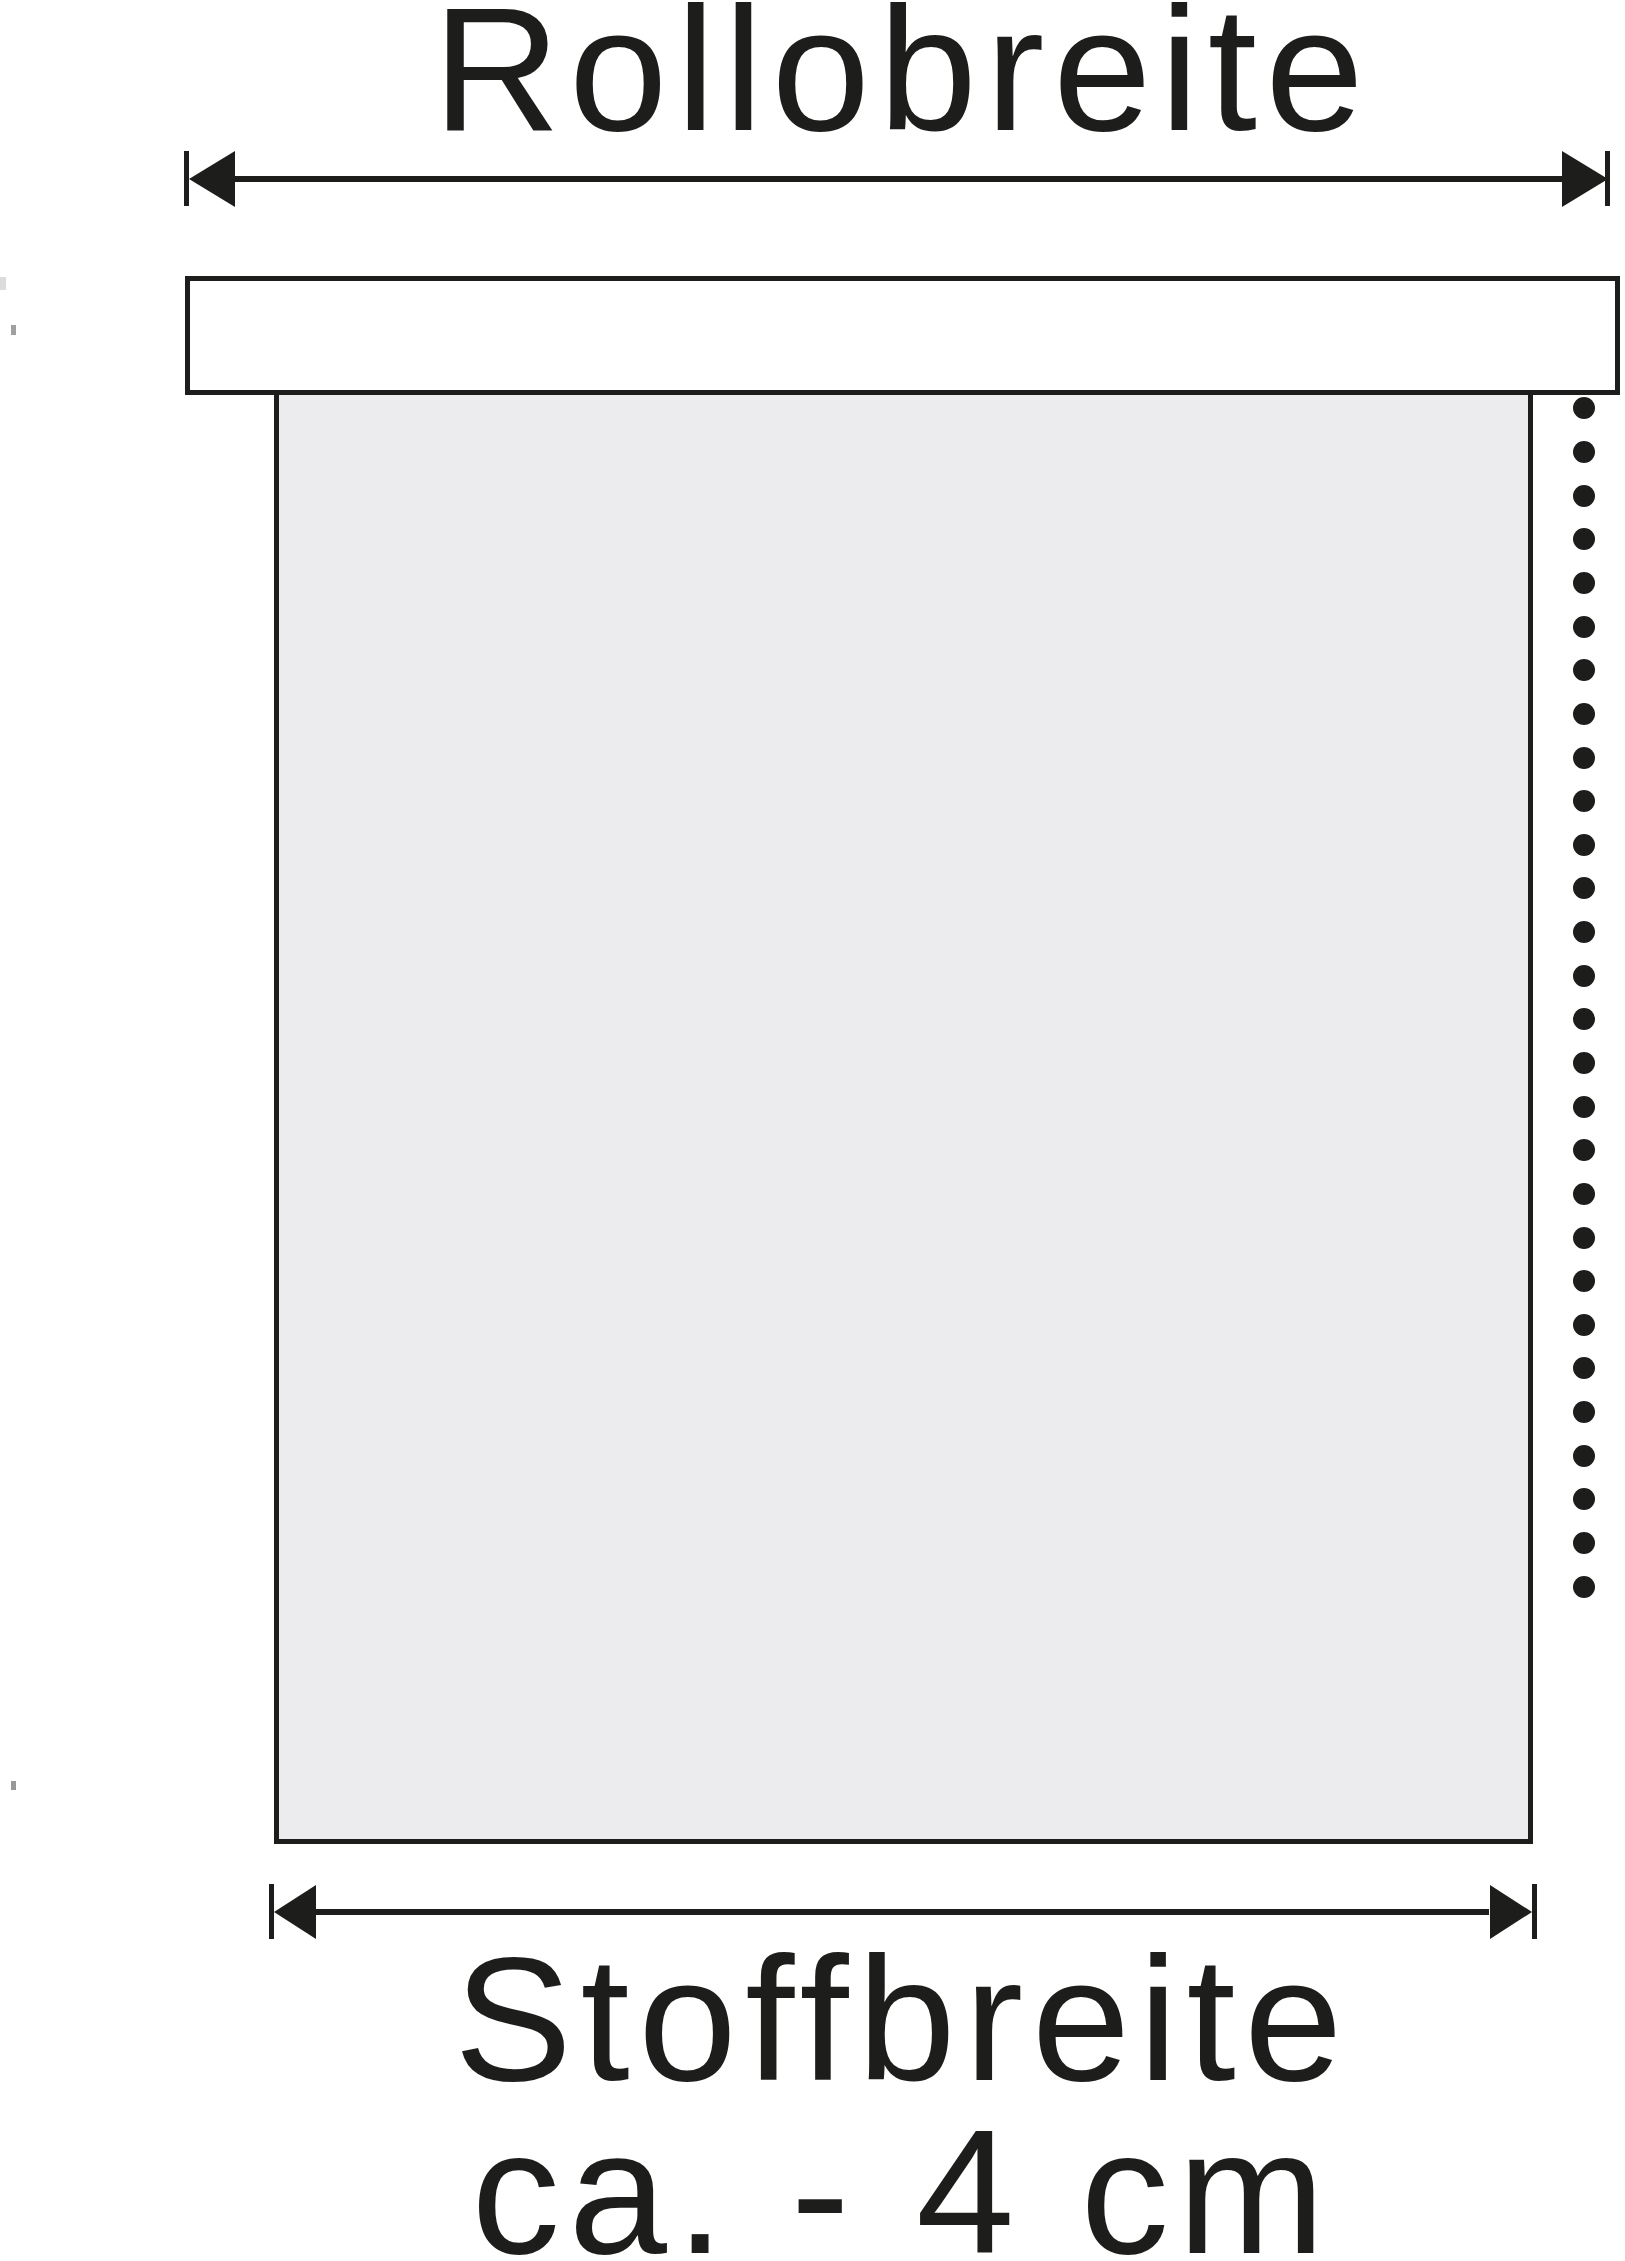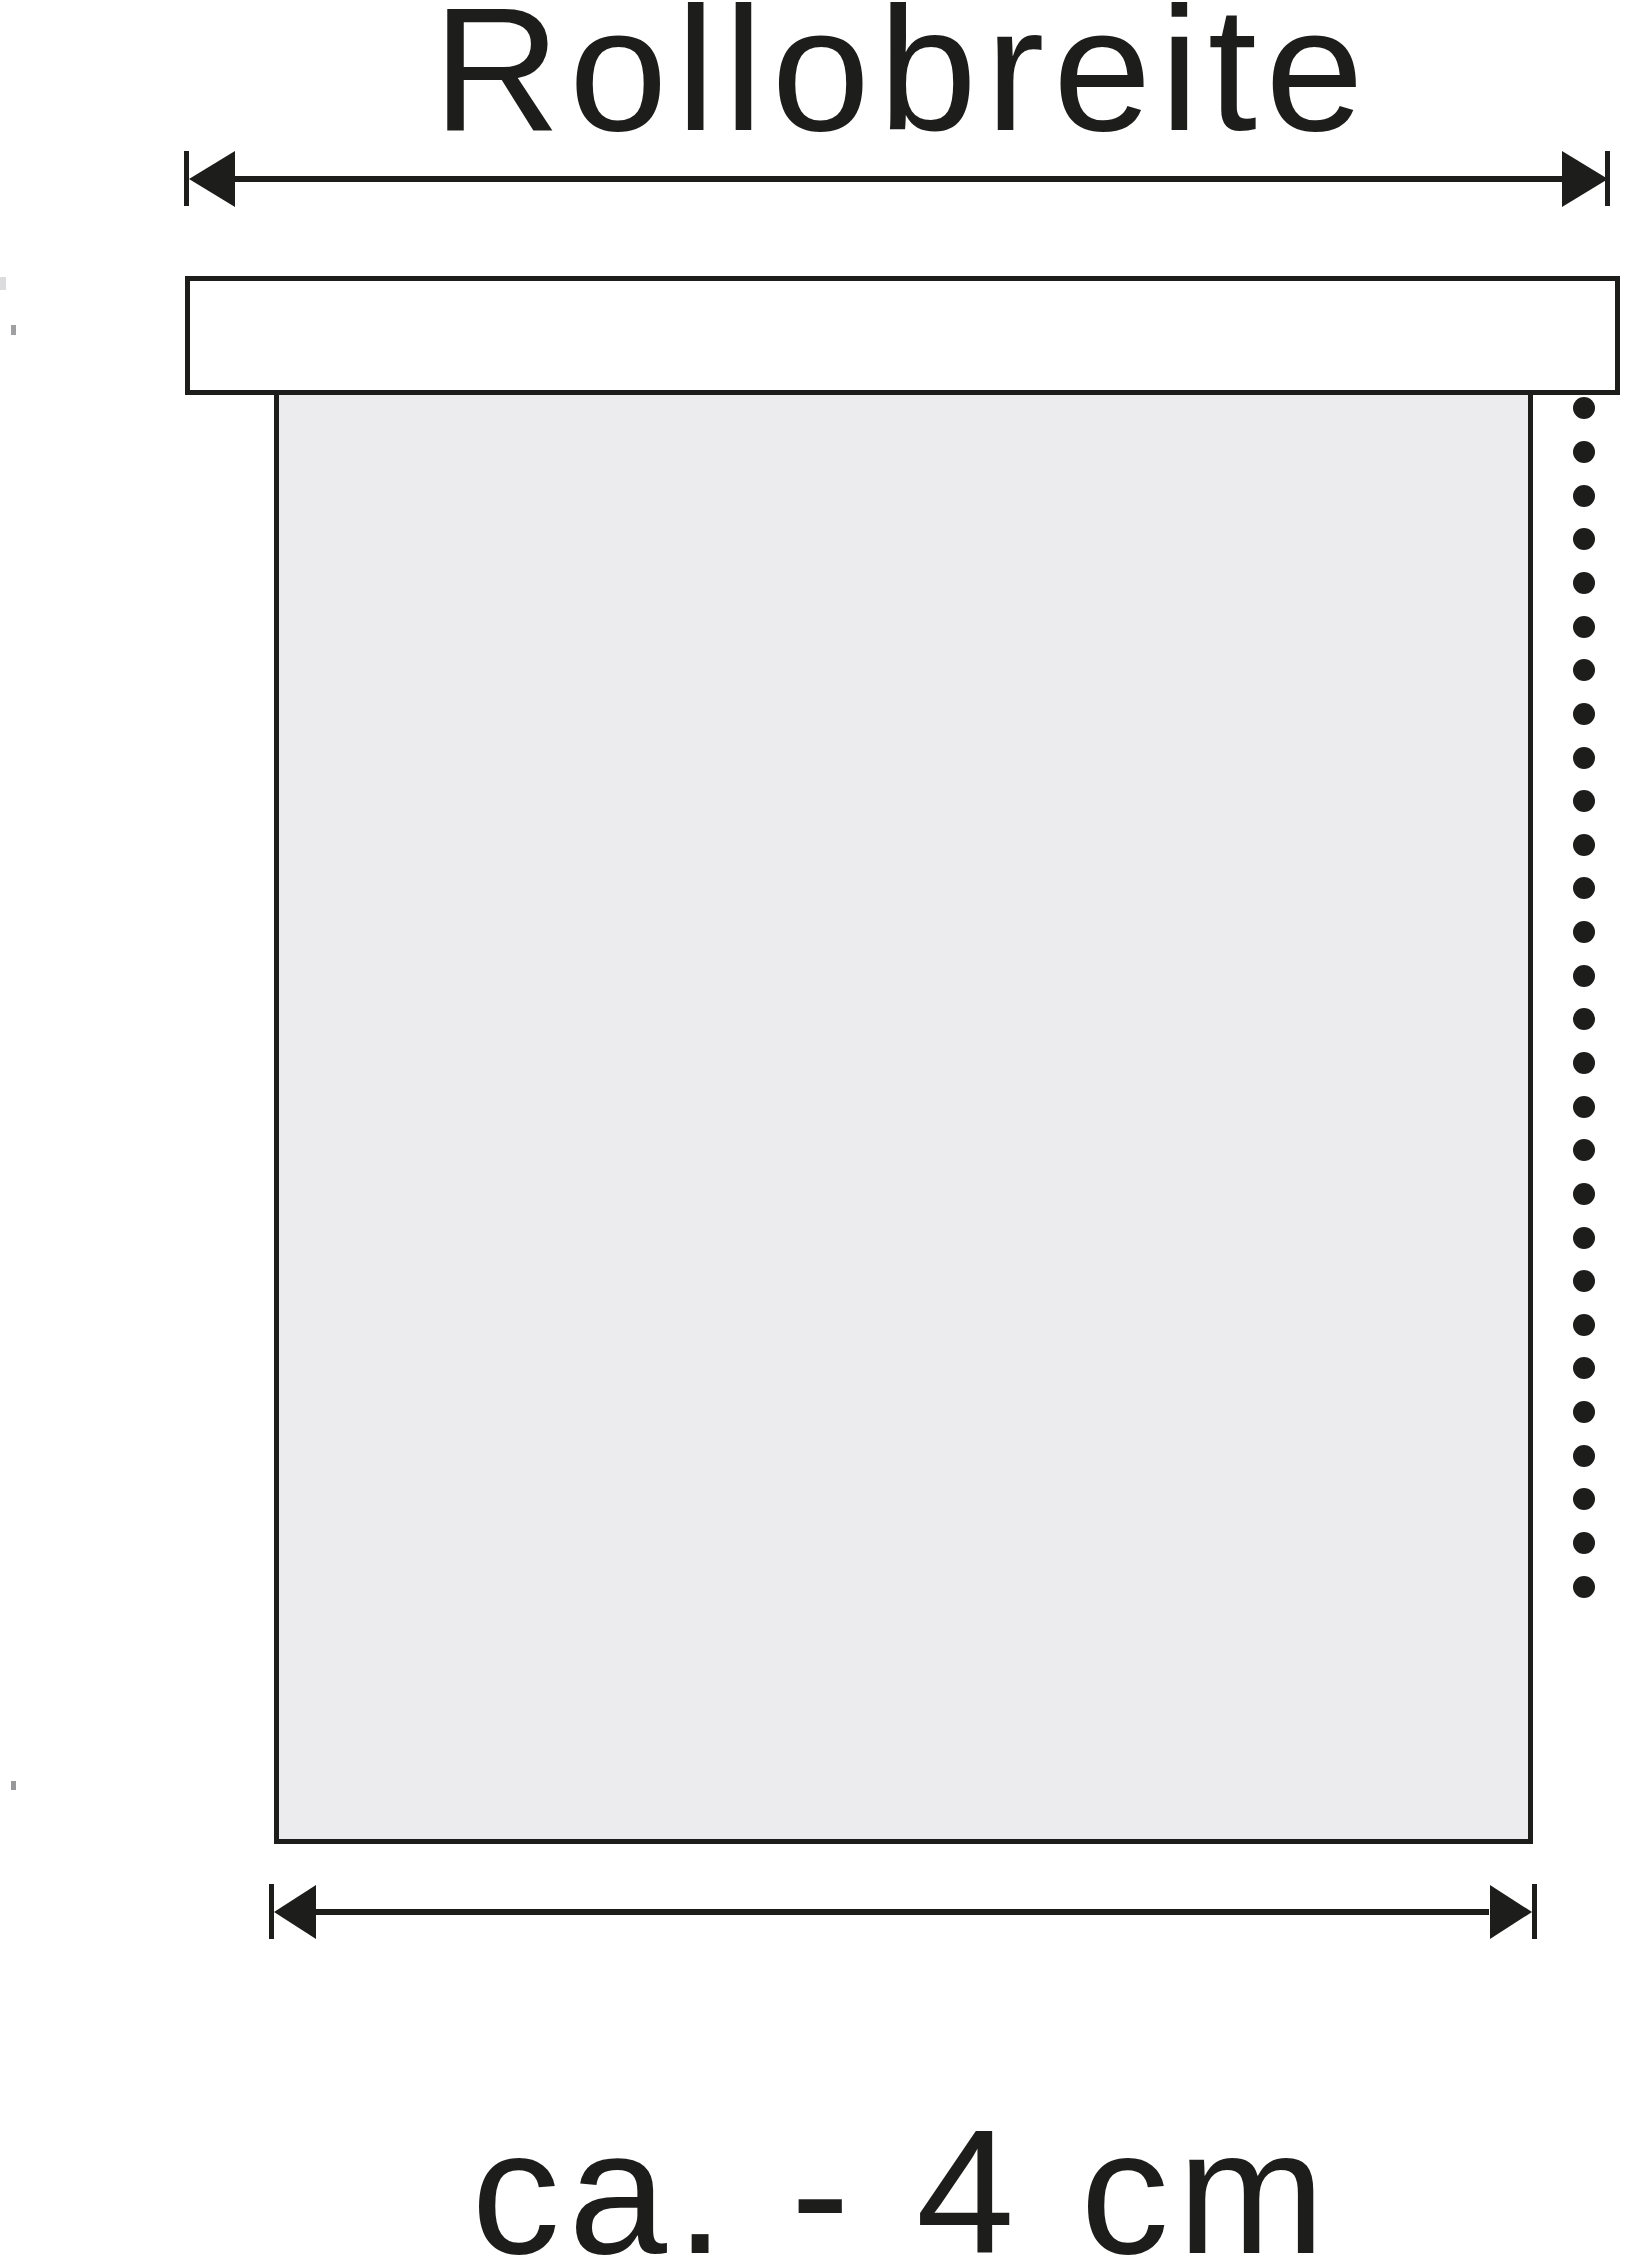--- a/index.html
+++ b/index.html
@@ -121,20 +121,21 @@
     </div>
 
   <div>
     <div class="tick" style="left:269px; top:1884px;"></div>
     <div class="tick" style="left:1532px; top:1884px;"></div>
     <div class="arrowhead ah-left-sm" style="left:274px;  top:1885px;"></div>
     <div class="arrowhead ah-right-sm" style="left:1490px; top:1885px;"></div>
     <div class="dim-line" style="left:315px; top:1909px; width:1174px;"></div>
   </div>
 
+  <div class="label" id="stoffbreite-label">Stoffbreite</div>
   <div class="label" id="offset-label">ca. - 4 cm</div>
 
   <div class="artifact" style="left:0;   top:277px;  width:5.7px; height:12.7px; background:#dcdcde;"></div>
   <div class="artifact" style="left:10.6px; top:325px;  width:5.7px; height:10px; background:#a0a0a2;"></div>
   <div class="artifact" style="left:10.6px; top:1781px; width:5px; height:8.5px; background:#98989a;"></div>
 
 </div>
 
 
 </body></html>

